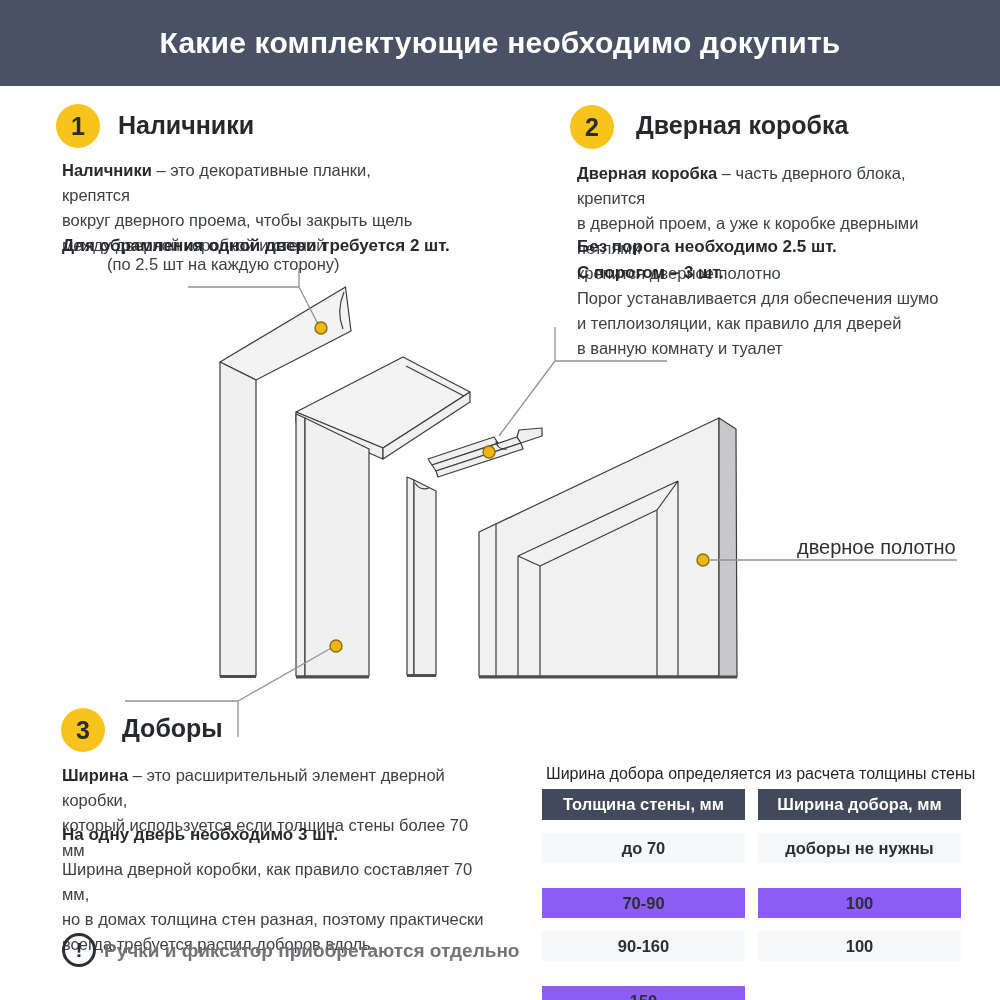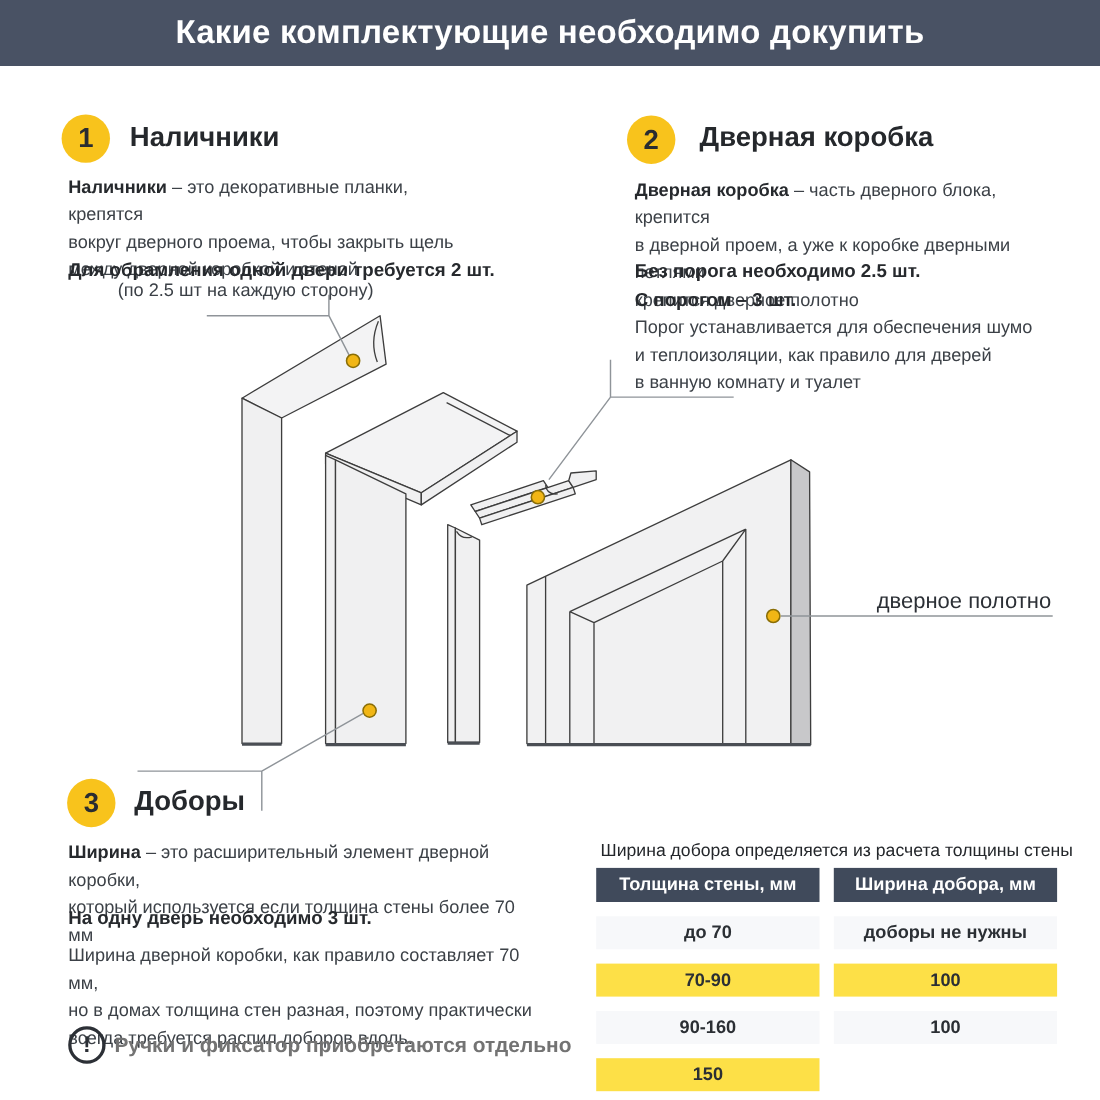--- a/index.html
+++ b/index.html
@@ -4,21 +4,21 @@
 <style>
   * { margin:0; padding:0; box-sizing:border-box; }
   html,body { width:1000px; height:1000px; }
   body {
     position:relative; overflow:hidden; background:#ffffff;
     font-family:"Liberation Sans", sans-serif; color:#3c4147;
   }
   .abs { position:absolute; }
 
   
-  .header-bar { left:0; top:0; width:1000px; height:60px; background:#495264;
+  .header-bar { left:0; top:0; width:1000px; height:86px; background:#495264;
     display:flex; align-items:center; justify-content:center; }
   .header-bar .title { color:#ffffff; font-size:30px; font-weight:700; letter-spacing:.2px; }
 
   
   .num-badge { width:44px; height:44px; border-radius:50%; background:#f8c31c;
     color:#2a2d31; font-size:25px; font-weight:700;
     display:flex; align-items:center; justify-content:center; }
   .sec-title { font-size:25px; font-weight:700; color:#25282c; }
 
   
@@ -33,21 +33,21 @@
 
   
   .tbl-caption { font-size:16px; color:#23262a; }
   .tbl { left:542px; top:789px; width:409px; display:grid;
     grid-template-columns:203px 203px; gap:13px; }
   .tbl .th { background:#404a5b; color:#ffffff; font-weight:700; font-size:16.5px;
     height:31px; display:flex; align-items:center; justify-content:center; }
   .tbl .td { height:30px; display:flex; align-items:center; justify-content:center;
     font-size:16.5px; font-weight:700; color:#2b2f34; }
   .tbl .r0 { background:#f7f8fa; }
-  .tbl .r1 { background:#fde047; }
+  .tbl .r1 { background:#8b5cf6;margin-top:12px; }
 
   
   .warn-circle { width:34px; height:34px; border:3.2px solid #2c3036; border-radius:50%;
     display:flex; align-items:center; justify-content:center;
     font-size:21px; font-weight:700; color:#2c3036; }
   .footnote-text { font-size:19px; font-weight:700; color:#737373; }
 </style>
 </head>
 <body>
 

